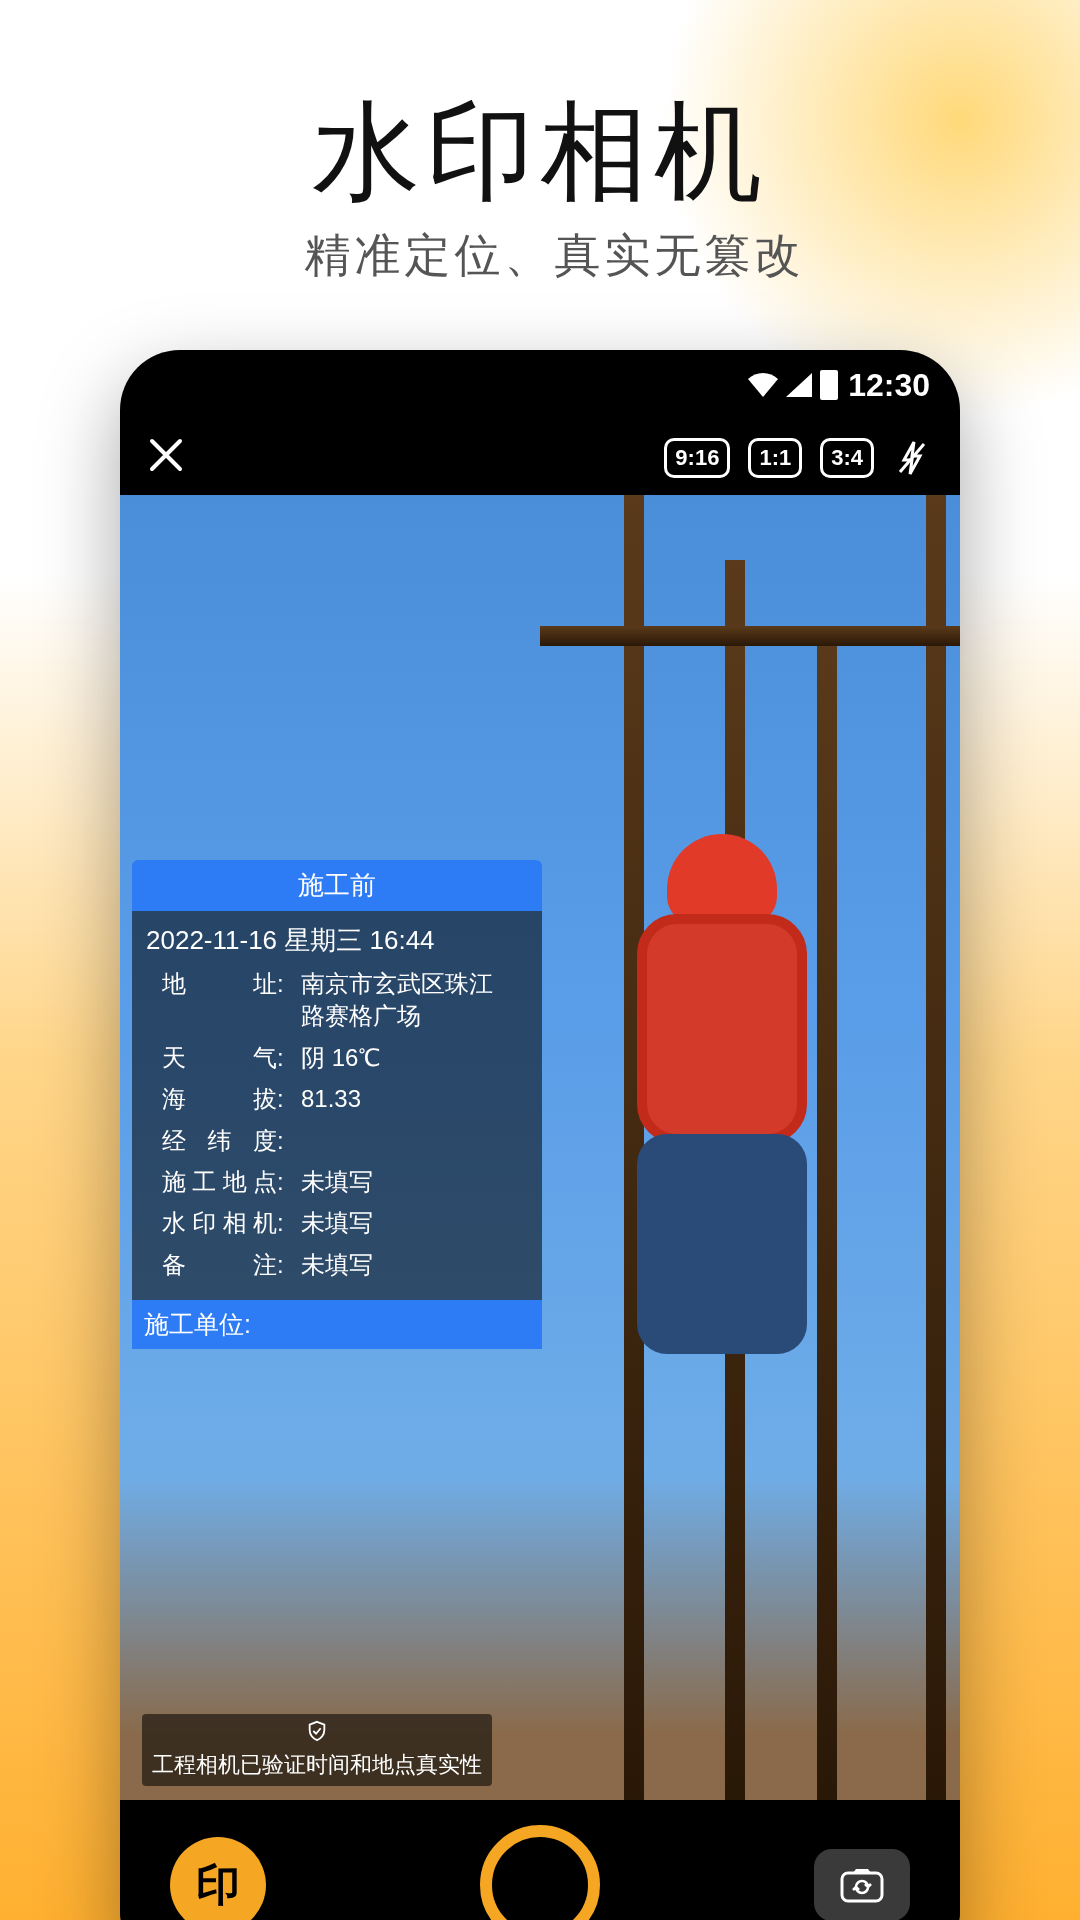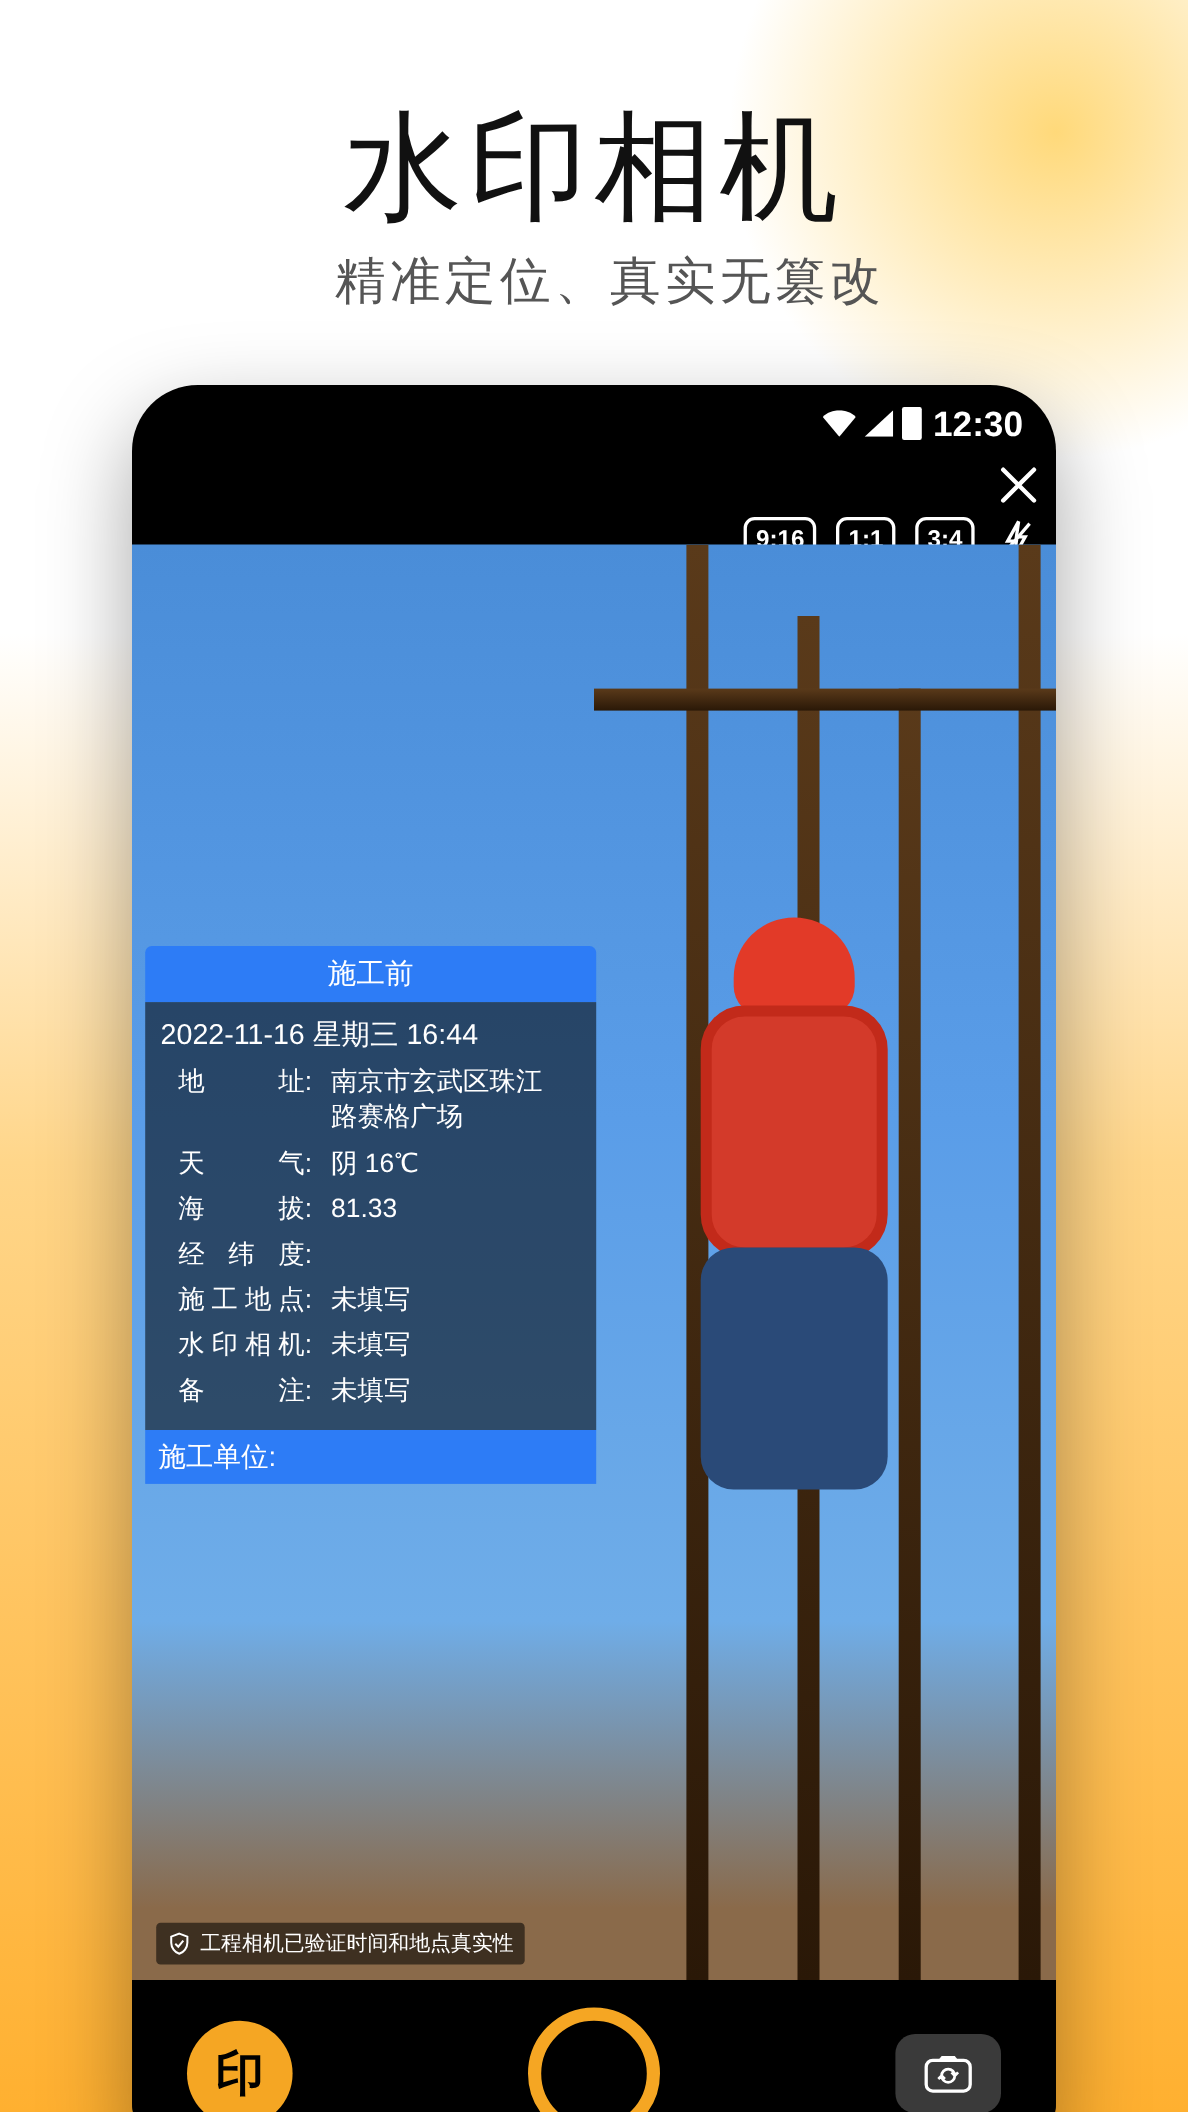--- a/index.html
+++ b/index.html
@@ -65,25 +65,24 @@
     padding: 0 30px;
     color: #fff;
     font-size: 32px;
     font-weight: 600;
   }
   .status-icons { display: flex; gap: 8px; align-items: center; }
   .batt { width: 18px; height: 30px; background: #fff; border-radius: 2px; }
   .app-topbar {
     height: 75px;
     display: flex;
-    align-items: flex-end;
+    align-items: center;
     justify-content: space-between;
-    padding: 0 16px;
-    color: #fff;
-    flex-direction: column;
+    padding: 0 28px;
+    color: #fff;
   }
   .close-x { font-size: 44px; font-weight: 300; cursor: pointer; }
   .top-right { display: flex; gap: 18px; align-items: center; }
   .ratio-btn {
     border: 3px solid #fff;
     border-radius: 10px;
     padding: 4px 8px;
     font-size: 22px;
     font-weight: 700;
     color: #fff;
@@ -149,26 +148,27 @@
     background: #2d7cf6;
     font-size: 25px;
     padding: 8px 12px;
   }
   .verify {
     position: absolute;
     left: 22px;
     bottom: 14px;
     background: rgba(0,0,0,0.55);
     color: #fff;
-    font-size: 19px;
+    font-size: 22px;
     padding: 6px 10px;
     border-radius: 4px;
     display: flex;
     align-items: center;
     gap: 8px;
+    flex-direction: column;
   }
   .shield-icon { width: 22px; height: 22px; }
 
   .bottom-bar {
     height: 170px;
     display: flex;
     align-items: center;
     justify-content: space-between;
     padding: 0 50px;
     background: #000;

